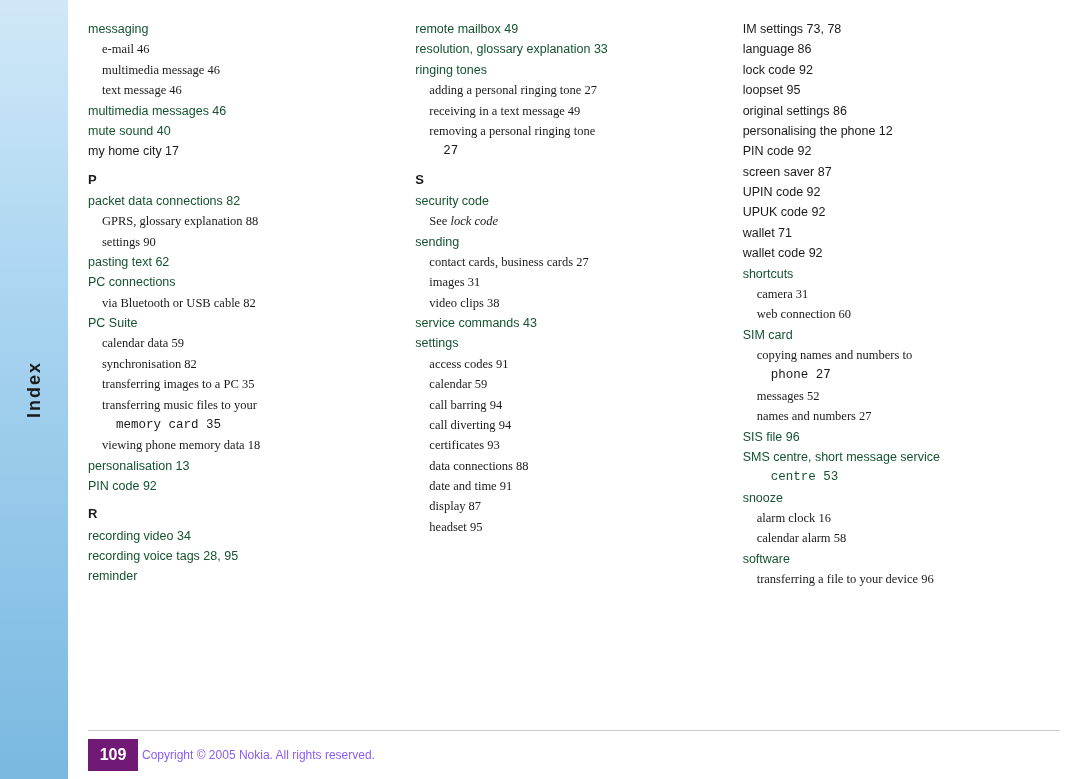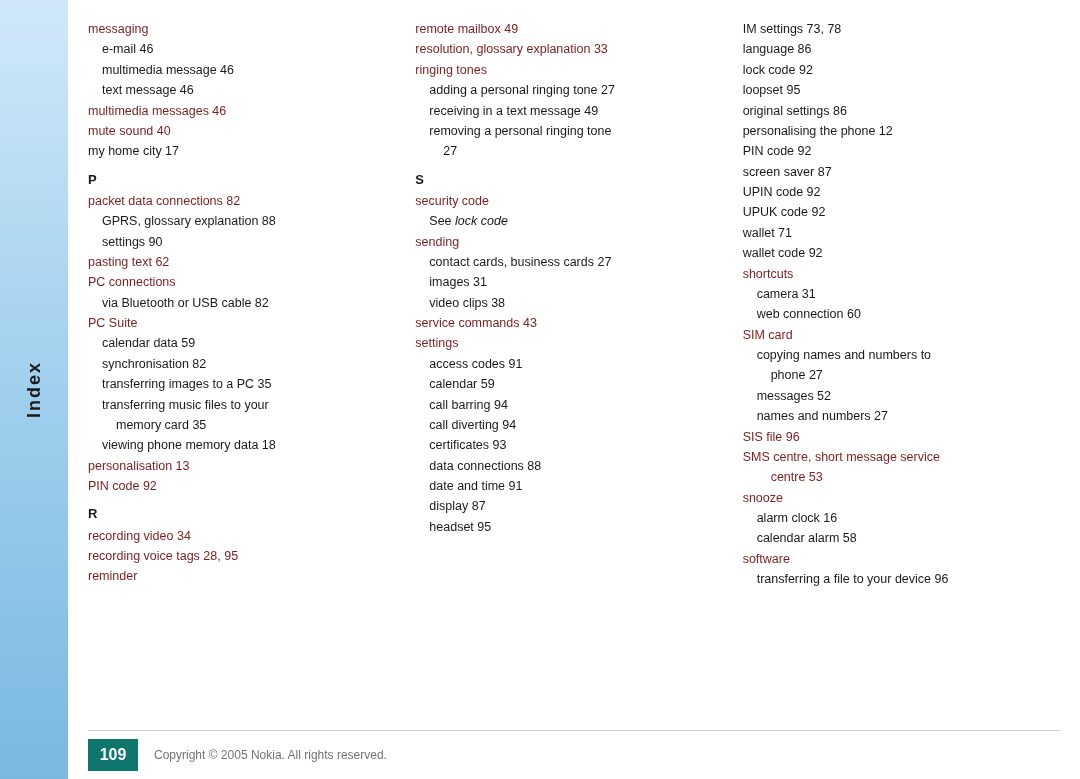--- a/index.html
+++ b/index.html
@@ -51,68 +51,70 @@
       padding: 0 10px;
       font-size: 12.5px;
       line-height: 1.55;
     }
 
     .column:first-child {
       padding-left: 0;
     }
 
     .blue-link {
-      color: #7f1d1d;
+      color: #14532d;
       text-decoration: none;
     }
 
     .italic {
       font-style: italic;
     }
 
     .indent1 {
       padding-left: 14px;
+      font-family: Liberation Serif, serif;
     }
 
     .indent2 {
       padding-left: 28px;
+      font-family: Liberation Mono, monospace;
     }
 
     .section-letter {
       font-weight: bold;
       font-size: 13px;
       margin-top: 8px;
       margin-bottom: 2px;
       color: #1a1a1a;
     }
 
     .footer {
       border-top: 1px solid #ccc;
       display: flex;
       align-items: center;
       padding: 8px 0;
       margin-top: 6px;
     }
 
     .page-num {
-      background: #0f766e;
+      background: #701a75;
       color: white;
       font-size: 16px;
       font-weight: bold;
       width: 50px;
       height: 32px;
       display: flex;
       align-items: center;
       justify-content: center;
-      margin-right: 16px;
+      margin-right: 4px;
     }
 
     .copyright {
       font-size: 12px;
-      color: #737373;
+      color: #8b5cf6;
     }
 
     .entry-block {
       margin-bottom: 1px;
     }
   </style>
 </head>
 <body>
 
 <div class="left-bar">

